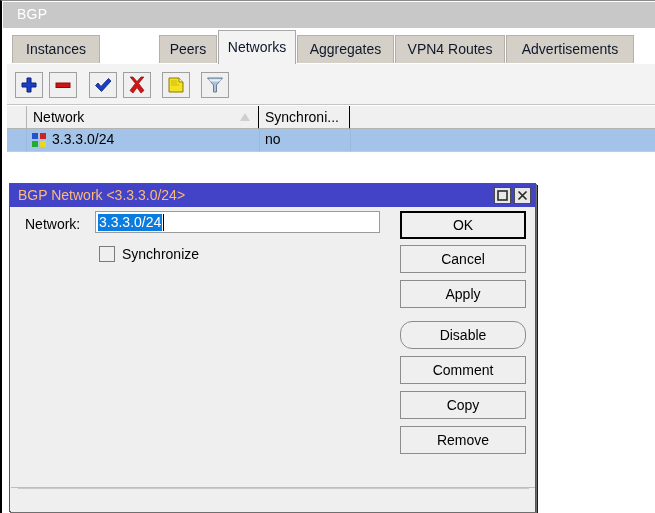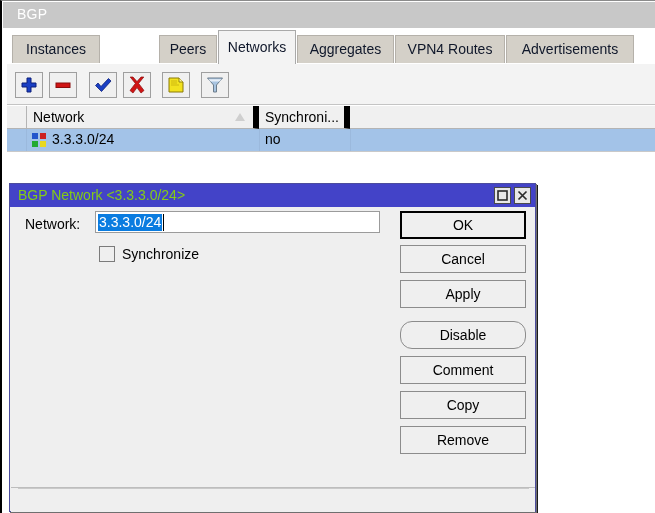--- a/index.html
+++ b/index.html
@@ -119,21 +119,21 @@
     width: 20px; height: 23px;
     background: #f0f0f0;
     border-right: 1px solid #b4b4b4;
     border-bottom: 1px solid #b4b4b4;
     box-sizing: border-box;
   }
   .th {
     position: absolute;
     top: 0; height: 23px;
     background: #f0f0f0;
-    border-right: 7px solid #000000;
+    border-right: 2px solid #000000;
     border-bottom: 1px solid #b4b4b4;
     box-sizing: border-box;
     font-size: 14px;
     line-height: 22px;
     padding-left: 6px;
     white-space: nowrap;
     overflow: hidden;
     cursor: default;
   }
   .th.blank { border-right: none; }
@@ -202,21 +202,21 @@
   #dialog-titlebar {
     position: absolute;
     left: 0; top: 0;
     width: 525px; height: 23px;
     background: #4343c8;
     cursor: default;
   }
   #dialog-title-text {
     position: absolute;
     left: 8px; top: 3px;
-    color: #84cc16;
+    color: #fdba74;
     font-size: 14px;
   }
   .wbtn {
     position: absolute;
     top: 3px;
     width: 17px; height: 17px;
     background: #e8e8e8;
     border: 1px solid #4a4a4a;
     box-sizing: border-box;
     cursor: default;

